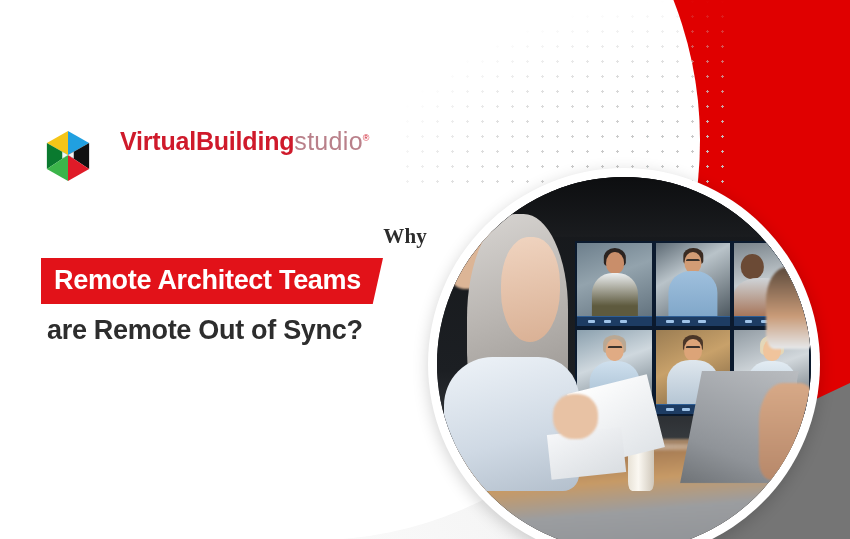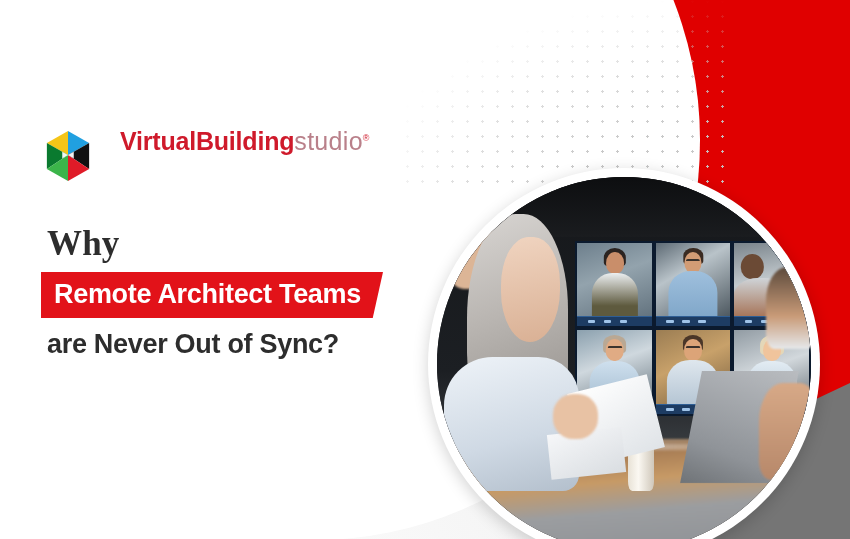--- a/index.html
+++ b/index.html
@@ -365,25 +365,26 @@
 
   
   .headline {
     position: absolute;
     left: 47px; top: 226px;
     width: 380px;
   }
   .hl-why {
     font-family: "Liberation Serif", serif;
     font-weight: bold;
-    font-size: 35px;
+    font-size: 21px;
     color: #2d2d2d;
     line-height: 1;
     margin-bottom: 11px;
     letter-spacing: .2px;
+    text-align: right;
   }
   .hl-banner {
     display: inline-block;
     background: #e21219;
     color: #ffffff;
     font-weight: bold;
     font-size: 27px;
     line-height: 1;
     padding: 9px 22px 10px 13px;
     margin-left: -6px;
@@ -503,16 +504,16 @@
       </svg>
     </div>
     <div class="logo-text-block">
       <div class="logo-title"><span class="logo-virtual">VirtualBuilding</span><span class="logo-studio">studio</span><span class="logo-reg">®</span></div>
     </div>
   </div>
 
   <div class="headline">
     <div class="hl-why">Why</div>
     <div class="hl-banner">Remote Architect Teams</div>
-    <div class="hl-last">are Never Out of Sync?</div>
+    <div class="hl-last">are Remote Out of Sync?</div>
   </div>
 
 </div>
 
 </body></html>

